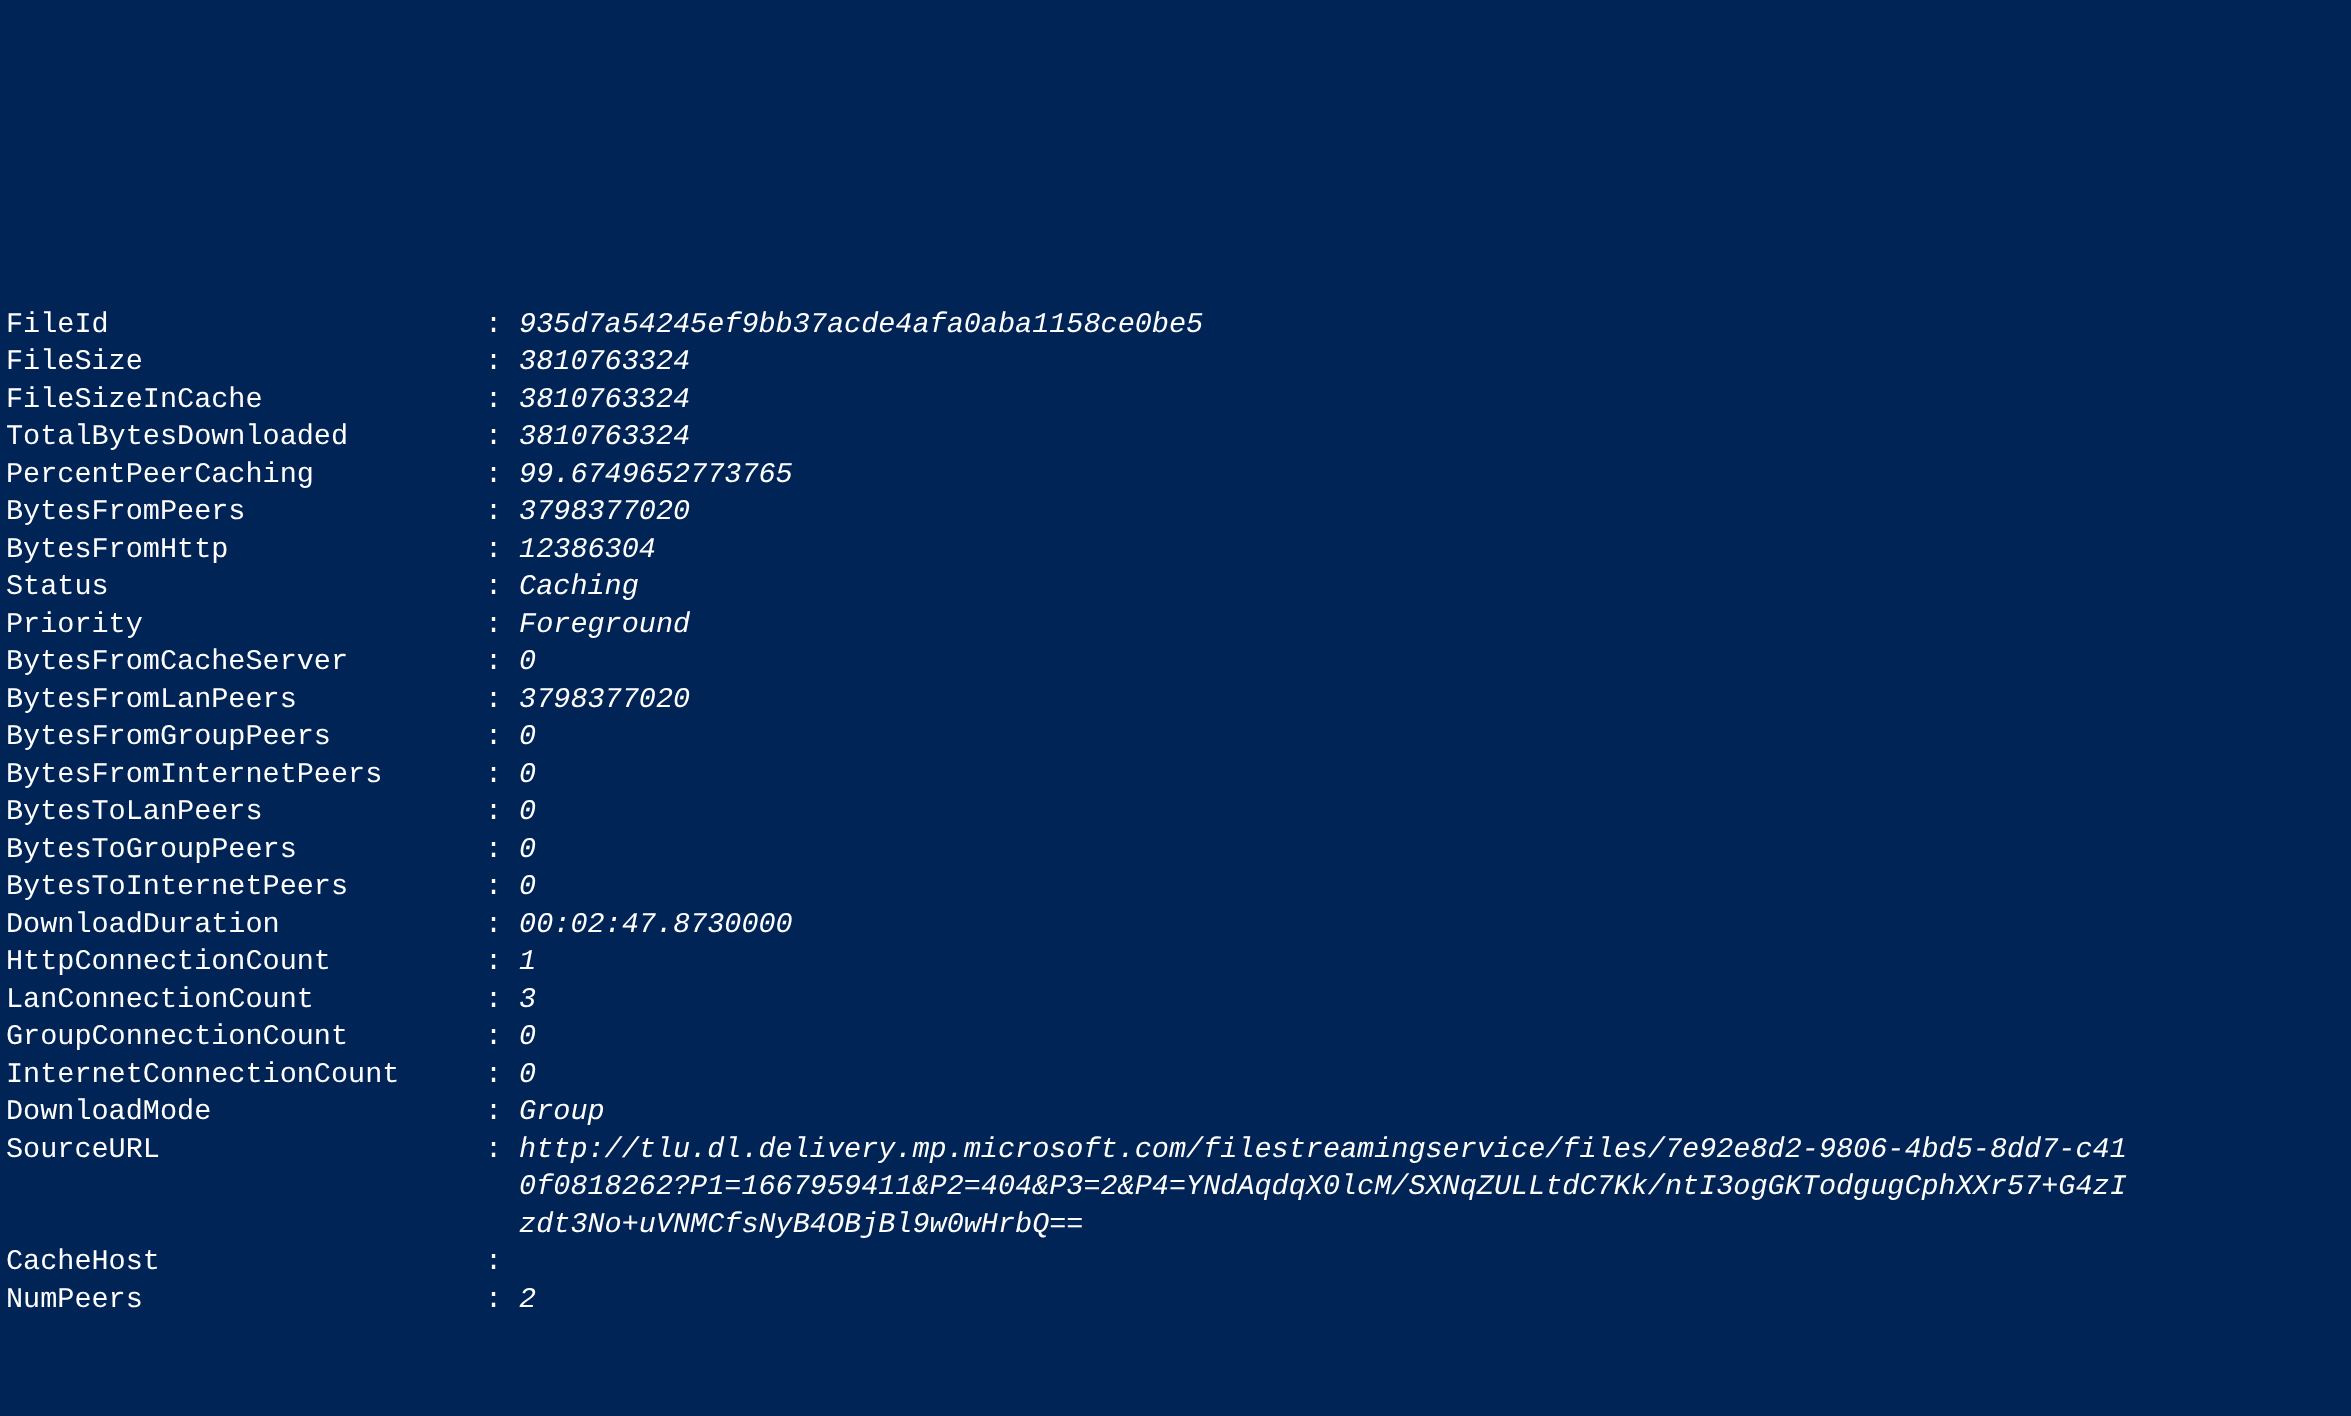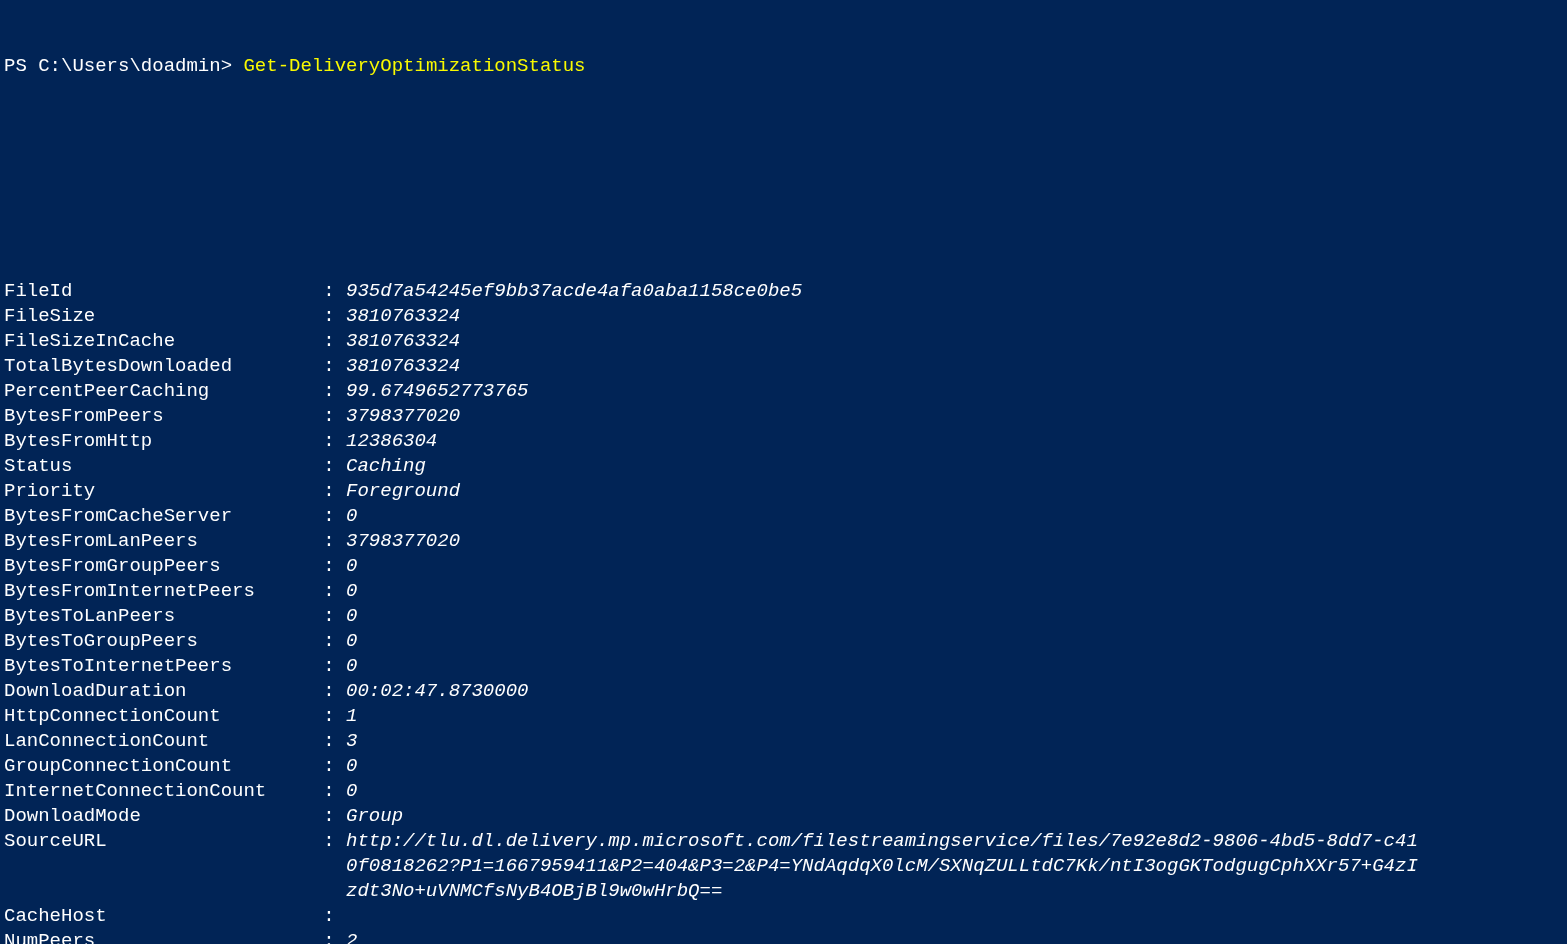--- a/index.html
+++ b/index.html
@@ -50,17 +50,16 @@
     font-style: italic;
   }
   .blank {
     height: 25px;
   }
 </style>
 </head>
 <body>
 
 <div class="terminal">
-  <div class="prompt-line"><span class="prompt">PS C:\Users\doadmin&gt; </span><span class="command">Get-DeliveryOptimizationStatus</span></div>
   <div class="blank"></div>
   <div class="blank"></div>
   <div id="fields-container"><div class="row"><span class="key">FileId                      </span><span class="sep">: </span><span class="val">935d7a54245ef9bb37acde4afa0aba1158ce0be5</span></div><div class="row"><span class="key">FileSize                    </span><span class="sep">: </span><span class="val">3810763324</span></div><div class="row"><span class="key">FileSizeInCache             </span><span class="sep">: </span><span class="val">3810763324</span></div><div class="row"><span class="key">TotalBytesDownloaded        </span><span class="sep">: </span><span class="val">3810763324</span></div><div class="row"><span class="key">PercentPeerCaching          </span><span class="sep">: </span><span class="val">99.6749652773765</span></div><div class="row"><span class="key">BytesFromPeers              </span><span class="sep">: </span><span class="val">3798377020</span></div><div class="row"><span class="key">BytesFromHttp               </span><span class="sep">: </span><span class="val">12386304</span></div><div class="row"><span class="key">Status                      </span><span class="sep">: </span><span class="val">Caching</span></div><div class="row"><span class="key">Priority                    </span><span class="sep">: </span><span class="val">Foreground</span></div><div class="row"><span class="key">BytesFromCacheServer        </span><span class="sep">: </span><span class="val">0</span></div><div class="row"><span class="key">BytesFromLanPeers           </span><span class="sep">: </span><span class="val">3798377020</span></div><div class="row"><span class="key">BytesFromGroupPeers         </span><span class="sep">: </span><span class="val">0</span></div><div class="row"><span class="key">BytesFromInternetPeers      </span><span class="sep">: </span><span class="val">0</span></div><div class="row"><span class="key">BytesToLanPeers             </span><span class="sep">: </span><span class="val">0</span></div><div class="row"><span class="key">BytesToGroupPeers           </span><span class="sep">: </span><span class="val">0</span></div><div class="row"><span class="key">BytesToInternetPeers        </span><span class="sep">: </span><span class="val">0</span></div><div class="row"><span class="key">DownloadDuration            </span><span class="sep">: </span><span class="val">00:02:47.8730000</span></div><div class="row"><span class="key">HttpConnectionCount         </span><span class="sep">: </span><span class="val">1</span></div><div class="row"><span class="key">LanConnectionCount          </span><span class="sep">: </span><span class="val">3</span></div><div class="row"><span class="key">GroupConnectionCount        </span><span class="sep">: </span><span class="val">0</span></div><div class="row"><span class="key">InternetConnectionCount     </span><span class="sep">: </span><span class="val">0</span></div><div class="row"><span class="key">DownloadMode                </span><span class="sep">: </span><span class="val">Group</span></div><div class="row"><span class="key">SourceURL                   </span><span class="sep">: </span><span class="val">http://tlu.dl.delivery.mp.microsoft.com/filestreamingservice/files/7e92e8d2-9806-4bd5-8dd7-c410f0818262?P1=1667959411&amp;P2=404&amp;P3=2&amp;P4=YNdAqdqX0lcM/SXNqZULLtdC7Kk/ntI3ogGKTodgugCphXXr57+G4zIzdt3No+uVNMCfsNyB4OBjBl9w0wHrbQ==</span></div><div class="row"><span class="key">CacheHost                   </span><span class="sep">: </span><span class="val"></span></div><div class="row"><span class="key">NumPeers                    </span><span class="sep">: </span><span class="val">2</span></div></div>
 </div>
 
 </body></html>

